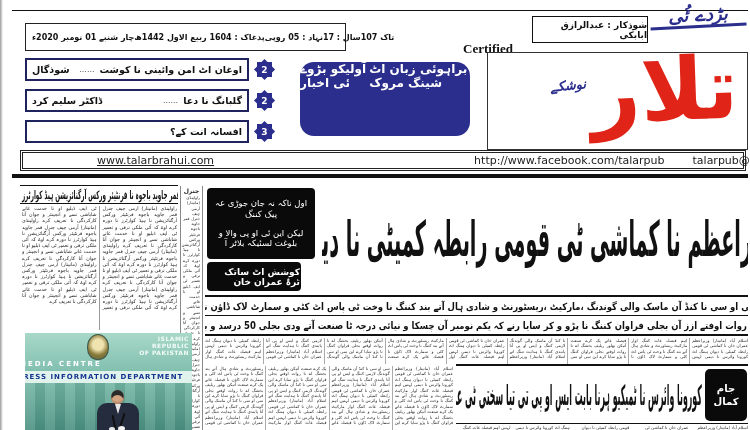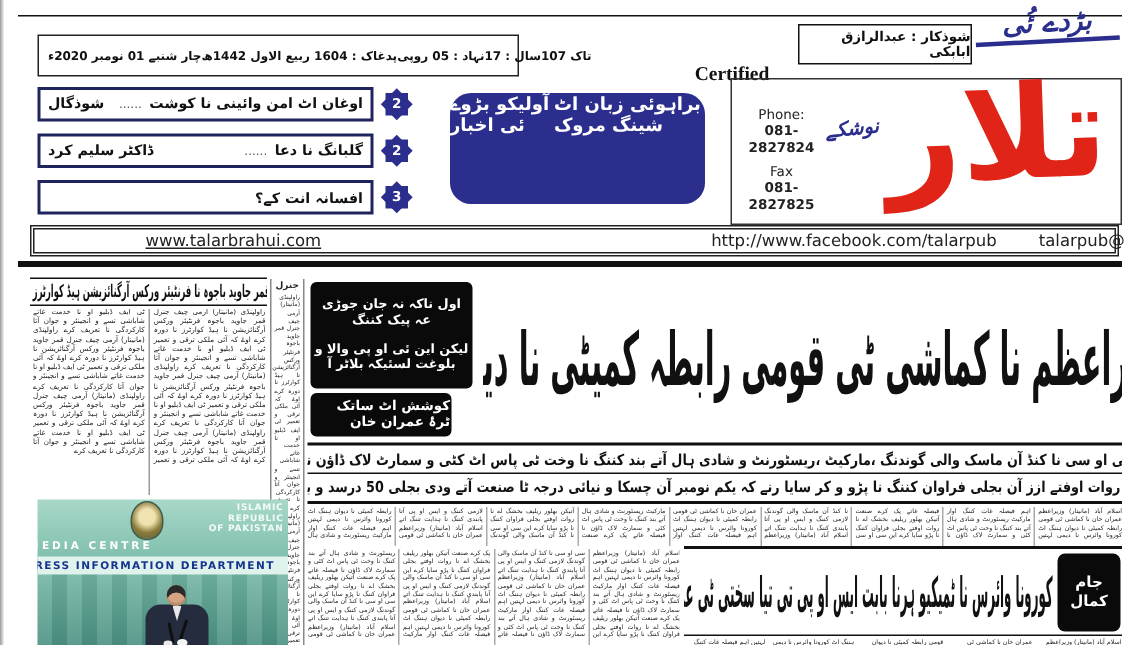--- a/index.html
+++ b/index.html
@@ -79,21 +79,21 @@
            border-radius:10px 10px 0 0;}
   .ph-shirt{position:absolute;left:90px;top:71px;width:6px;height:10px;background:#e8e8e8;
             clip-path:polygon(0 0,100% 0,50% 100%);}
   .ph-mic{position:absolute;left:96px;top:80px;width:2px;height:16px;background:#101010;transform:rotate(18deg);}
   .ph-mic2{position:absolute;left:88px;top:82px;width:2px;height:14px;background:#101010;transform:rotate(-12deg);}
   .ph-micball{position:absolute;left:93px;top:93px;width:7px;height:5px;border-radius:50%;background:#f4f4f4;}
   .ph-micball2{position:absolute;left:84px;top:94px;width:6px;height:4px;border-radius:50%;background:#e9e9e9;}
   
   .kick1{left:207px;top:188px;width:108px;height:71px;background:#0a0a0a;border-radius:4px;color:#fff;
          display:flex;flex-direction:column;justify-content:space-evenly;text-align:center;direction:rtl;
-         font-size:8.5px;font-weight:bold;line-height:10.5px;padding:2px;box-sizing:border-box;}
+         font-size:8.5px;font-weight:normal;line-height:10.5px;padding:2px;box-sizing:border-box;}
   .kick2{left:207px;top:262px;width:94px;height:29px;background:#0a0a0a;border-radius:4px;color:#fff;
          display:flex;align-items:center;justify-content:center;direction:rtl;
          font-size:9px;font-weight:bold;padding:1px;box-sizing:border-box;}
   .mhead{left:322px;top:186px;width:426px;height:108px;overflow:hidden;
          display:flex;align-items:center;justify-content:center;}
   .mhead span{direction:rtl;white-space:nowrap;font-weight:bold;font-size:24px;transform:scale(0.8,2.05);}
   .mhrule{left:205px;top:295px;width:543px;height:0;border-top:2px solid #111;}
   .sub1{left:205px;top:298px;width:543px;height:17px;border-bottom:1px solid #111;overflow:hidden;
         display:flex;align-items:center;justify-content:center;}
   .sub2{left:205px;top:316px;width:543px;height:18px;border-bottom:2.5px solid #111;overflow:hidden;
@@ -136,27 +136,20 @@
   </div>
 
   <div class="abs abcblock">
     <div class="abc2">Certified</div>
   </div>
 
   <div class="abs editorbox">شوذکار : عبدالرازق ابابکی</div>
 
   <div class="abs tagline">بڑدے ئُی</div>
   <div class="abs mastframe"></div>
-  <div class="abs phoneblock">
-    <div>Phone:</div>
-    <div class="num">081-2827824</div>
-    <div style="height:5px"></div>
-    <div>Fax</div>
-    <div class="num">081-2827825</div>
-  </div>
   <div class="abs city">نوشکے</div>
   <div class="abs bigtitle">تلار</div>
 
   <div class="abs idxrow" style="top:58px">
     <div class="idxbox">
       <span class="t">اوغان اٹ امن وائینی نا کوشت</span>
       <span class="d">......</span>
       <span class="a">شوذگال</span>
     </div>
     <div class="star">

